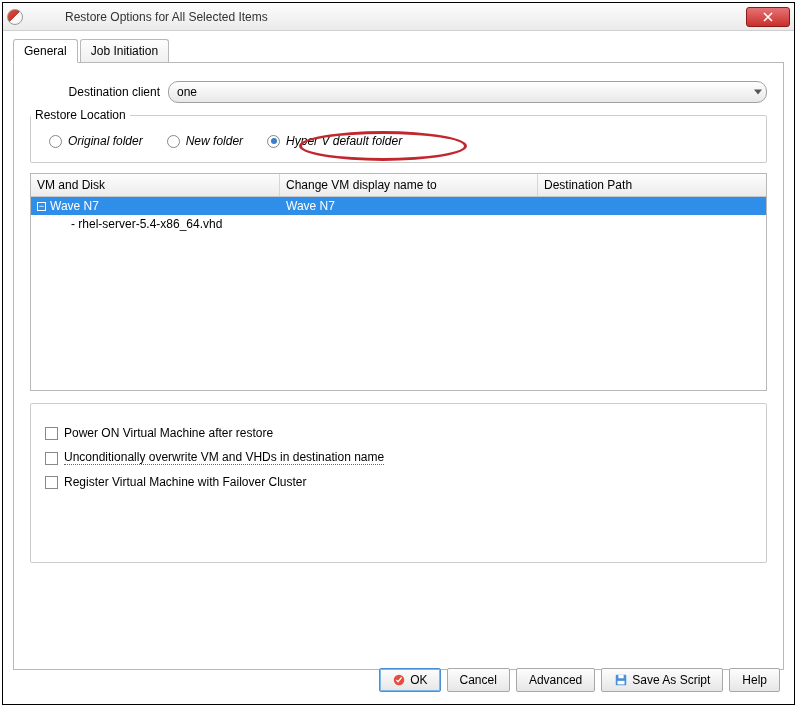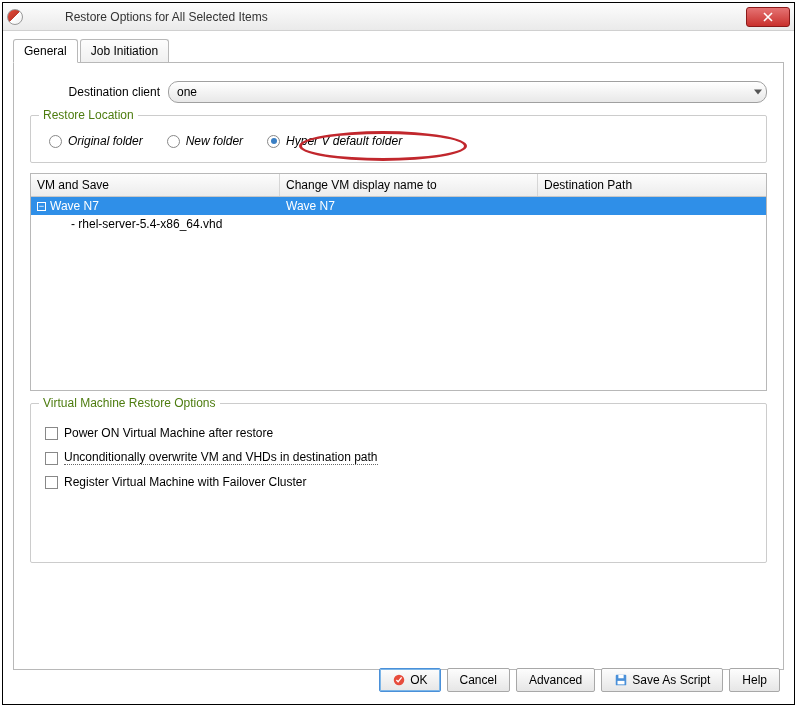--- a/index.html
+++ b/index.html
@@ -21,21 +21,21 @@
 .tab-panel { border: 1px solid #b8b8b8; background: #fff; height: 608px; position: relative; padding: 14px 16px; }
 
 
 .dest-row { display: flex; align-items: center; margin-bottom: 12px; margin-top: 4px; }
 .dest-label { width: 138px; text-align: right; padding-right: 8px; }
 .combo { flex: 1; height: 22px; border: 1px solid #a0a0a0; background: linear-gradient(to bottom, #fff, #e8e8e8); border-radius: 10px; display: flex; align-items: center; padding: 0 8px; position: relative; cursor: pointer; }
 .combo-arrow { position: absolute; right: 4px; top: 50%; transform: translateY(-50%); width: 0; height: 0; border-left: 4px solid transparent; border-right: 4px solid transparent; border-top: 5px solid #555; }
 
 
 .group { border: 1px solid #ccc; border-radius: 2px; padding: 12px 14px 10px 14px; margin-bottom: 10px; position: relative; }
-.group-title { position: absolute; top: -8px; left: 8px; background: #fff; padding: 0 4px; color: #4d7c0f; }
+.group-title { position: absolute; top: -8px; left: 0; background: #fff; padding: 0 4px; color: #000000; }
 
 
 .radio-row { display: flex; align-items: flex-end; gap: 24px; padding: 6px 4px 4px 4px; font-style: italic; }
 .radio-item { display: flex; align-items: center; gap: 6px; cursor: pointer; }
 .radio-circle { width: 13px; height: 13px; border: 1px solid #888; border-radius: 50%; background: #fff; display: flex; align-items: center; justify-content: center; }
 .radio-circle.selected::after { content: ""; width: 6px; height: 6px; background: #3a7fc4; border-radius: 50%; }
 .highlight-oval { position: absolute; border: 3px solid #c1272d; border-radius: 50%; width: 168px; height: 30px; left: 254px; top: 3px; pointer-events: none; }
 
 
 .table-wrap { border: 1px solid #b8b8b8; height: 218px; overflow: hidden; margin-bottom: 12px; }
@@ -109,21 +109,21 @@
           <div class="radio-item">
             <div class="radio-circle selected"></div>
             <span>Hyper V default folder</span>
           </div>
           <div class="highlight-oval"></div>
         </div>
       </div>
 
       <div class="table-wrap">
         <div class="thead">
-          <div class="th">VM and Save</div>
+          <div class="th">VM and Disk</div>
           <div class="th">Change VM display name to</div>
           <div class="th">Destination Path</div>
         </div>
         <div class="trow selected">
           <div class="td">
             <span class="tree-toggle">−</span>
             <span>Wave N7</span>
           </div>
           <div class="td">Wave N7</div>
           <div class="td"></div>
@@ -131,28 +131,27 @@
         <div class="trow">
           <div class="td child-indent">
             <span>- rhel-server-5.4-x86_64.vhd</span>
           </div>
           <div class="td"></div>
           <div class="td"></div>
         </div>
       </div>
 
       <div class="group" style="height:160px;">
-        <div class="group-title">Virtual Machine Restore Options</div>
         <div class="check-item">
           <div class="checkbox"></div>
           <span>Power ON Virtual Machine after restore</span>
         </div>
         <div class="check-item">
           <div class="checkbox"></div>
-          <span class="dotted">Unconditionally overwrite VM and VHDs in destination path</span>
+          <span class="dotted">Unconditionally overwrite VM and VHDs in destination name</span>
         </div>
         <div class="check-item">
           <div class="checkbox"></div>
           <span>Register Virtual Machine with Failover Cluster</span>
         </div>
       </div>
 
     </div>
   </div>
 

